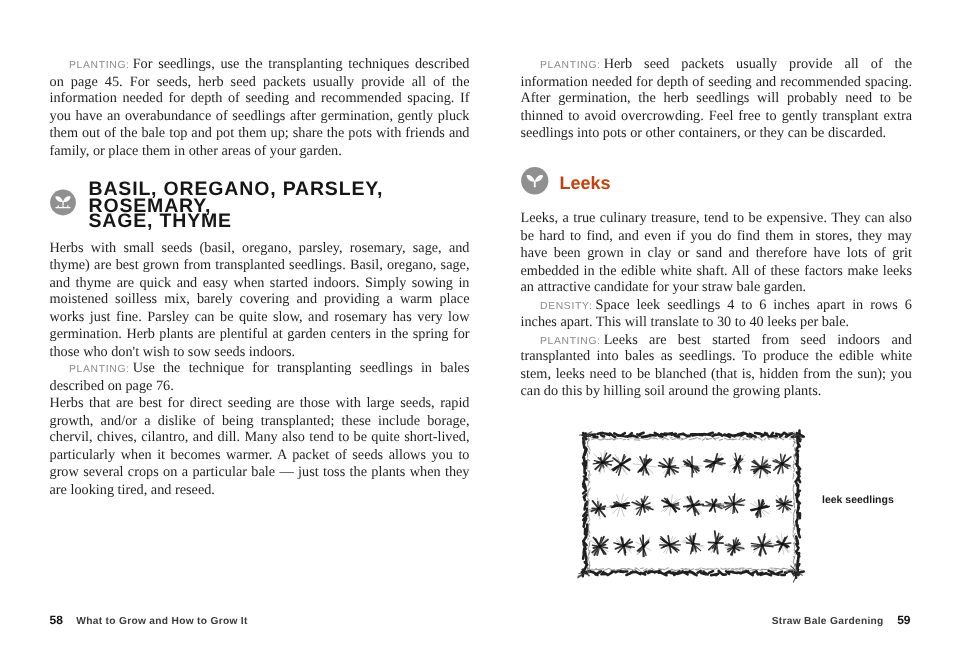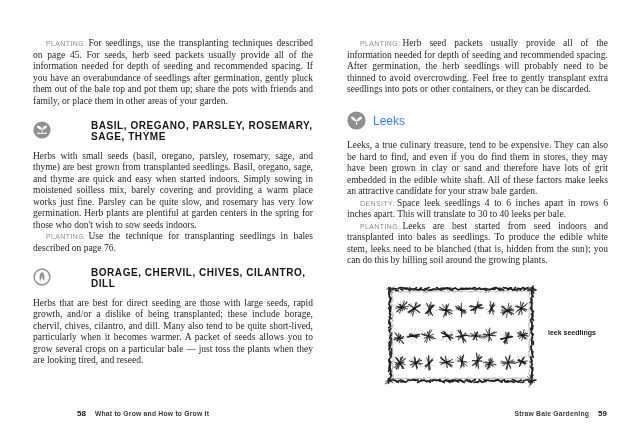--- a/index.html
+++ b/index.html
@@ -24,50 +24,49 @@
     font-family:"Liberation Sans", sans-serif;
     font-size:6.9px; letter-spacing:0.45px;
     color:#8a8a8a; padding-right:2px;
   }
   .section-head {
     display:flex; align-items:center; gap:8px;
     margin:14px 0 8px; text-align:left;
   }
   .section-head .ht {
     font-family:"Liberation Sans", sans-serif;
-    font-weight:bold; font-size:10px;
+    font-weight:bold; font-size:13px;
     letter-spacing:0.55px; line-height:10.5px;
     color:#161616;
-    margin-left:32px;
   }
   .leeks-head {
     display:flex; align-items:center; gap:7px;
     margin:15px 0 7px; text-align:left;
   }
   .leeks-head .ht-big {
     font-family:"Liberation Sans", sans-serif;
-    font-weight:normal; font-size:12px; color:#3b82f6;
+    font-weight:bold; font-size:12px; color:#c2410c;
   }
   .icon { flex:0 0 auto; display:block; }
   .figure-wrap {
     position:relative; height:112px; margin-top:15px;
   }
   .figure-wrap svg.bale { position:absolute; left:38px; top:0; }
   .fig-caption {
     position:absolute; left:201px; top:45px;
     font-family:"Liberation Sans", sans-serif;
     font-weight:bold; font-size:7px; color:#1a1a1a;
     white-space:nowrap;
   }
   .footer {
     position:absolute; top:409px;
     font-family:"Liberation Sans", sans-serif;
     display:flex; align-items:baseline; gap:9px;
   }
-  .footer-left  { left:33px;margin-left:44px; }
+  .footer-left  { left:33px; }
   .footer-right { right:33px;justify-content:space-between; }
   .page-num { font-weight:bold; font-size:8px; color:#111; }
   .running-head { font-weight:bold; font-size:6.8px; color:#3a3a3a; letter-spacing:0.2px; }
 </style>
 </head>
 <body>
 
 <div class="col col-left">
 
   <p class="body-para"><span class="sc-label">PLANTING:</span><span>For seedlings, use the transplanting techniques described on page 45. For seeds, herb seed packets usually provide all of the information needed for depth of seeding and recommended spacing. If you have an overabundance of seedlings after germination, gently pluck them out of the bale top and pot them up; share the pots with friends and family, or place them in other areas of your garden.</span></p>
@@ -85,30 +84,20 @@
     <span class="ht">
       <span>BASIL, OREGANO, PARSLEY, ROSEMARY,</span><br>
       <span>SAGE, THYME</span>
     </span>
   </div>
 
   <p class="body-para flush">Herbs with small seeds (basil, oregano, parsley, rosemary, sage, and thyme) are best grown from transplanted seedlings. Basil, oregano, sage, and thyme are quick and easy when started indoors. Simply sowing in moistened soilless mix, barely covering and providing a warm place works just fine. Parsley can be quite slow, and rosemary has very low germination. Herb plants are plentiful at garden centers in the spring for those who don't wish to sow seeds indoors.</p>
 
   <p class="body-para"><span class="sc-label">PLANTING:</span><span>Use the technique for transplanting seedlings in bales described on page 76.</span></p>
 
-  <div class="section-head">
-    <span class="icon">
-      <svg width="18" height="18" viewBox="0 0 18 18">
-        <circle cx="9" cy="9" r="7.9" fill="#fff" stroke="#909090" stroke-width="1.5"></circle>
-        <path d="M8.8 4.1 C6.2 5.6 6 10.7 7.2 13 C8.9 11.2 9.4 6.1 8.8 4.1 Z" fill="#909090"></path>
-        <path d="M9.2 4.1 C11.8 5.6 12 10.7 10.8 13 C9.1 11.2 8.6 6.1 9.2 4.1 Z" fill="#909090"></path>
-      </svg>
-    </span>
-    <span class="ht">BORAGE, CHERVIL, CHIVES, CILANTRO, DILL</span>
-  </div>
 
   <p class="body-para flush">Herbs that are best for direct seeding are those with large seeds, rapid growth, and/or a dislike of being transplanted; these include borage, chervil, chives, cilantro, and dill. Many also tend to be quite short-lived, particularly when it becomes warmer. A packet of seeds allows you to grow several crops on a particular bale — just toss the plants when they are looking tired, and reseed.</p>
 </div>
 
 <div class="col col-right">
 
   <p class="body-para"><span class="sc-label">PLANTING:</span><span>Herb seed packets usually provide all of the information needed for depth of seeding and recommended spacing. After germination, the herb seedlings will probably need to be thinned to avoid overcrowding. Feel free to gently transplant extra seedlings into pots or other containers, or they can be discarded.</span></p>
 
   <div class="leeks-head">
     <span class="icon">

